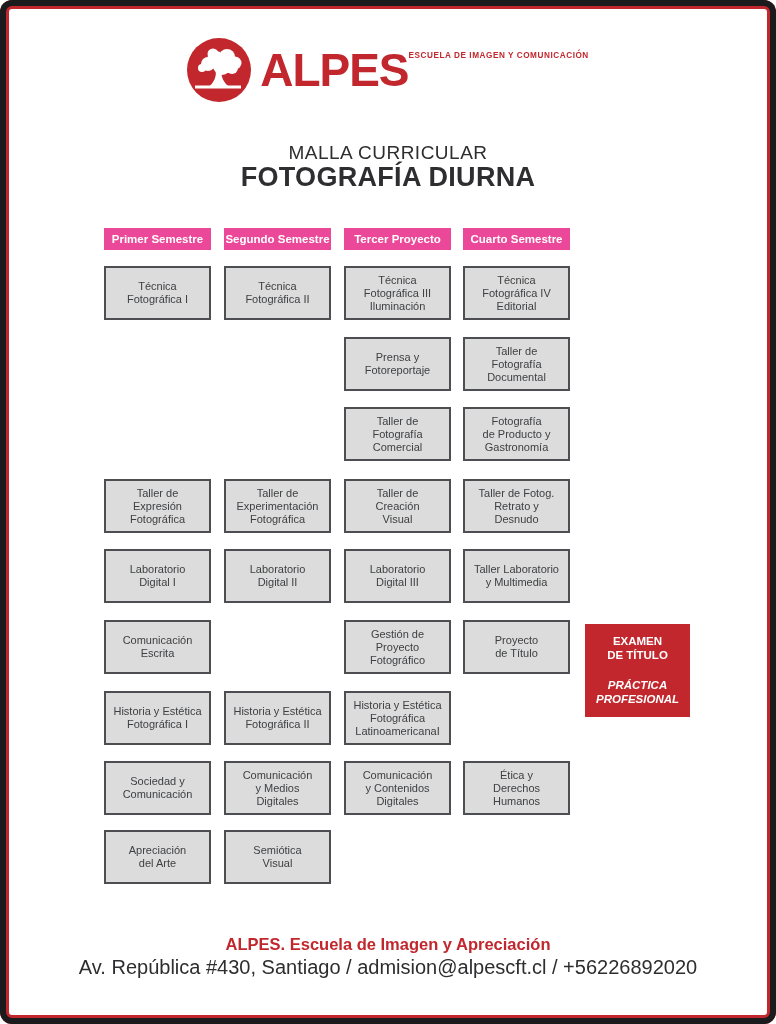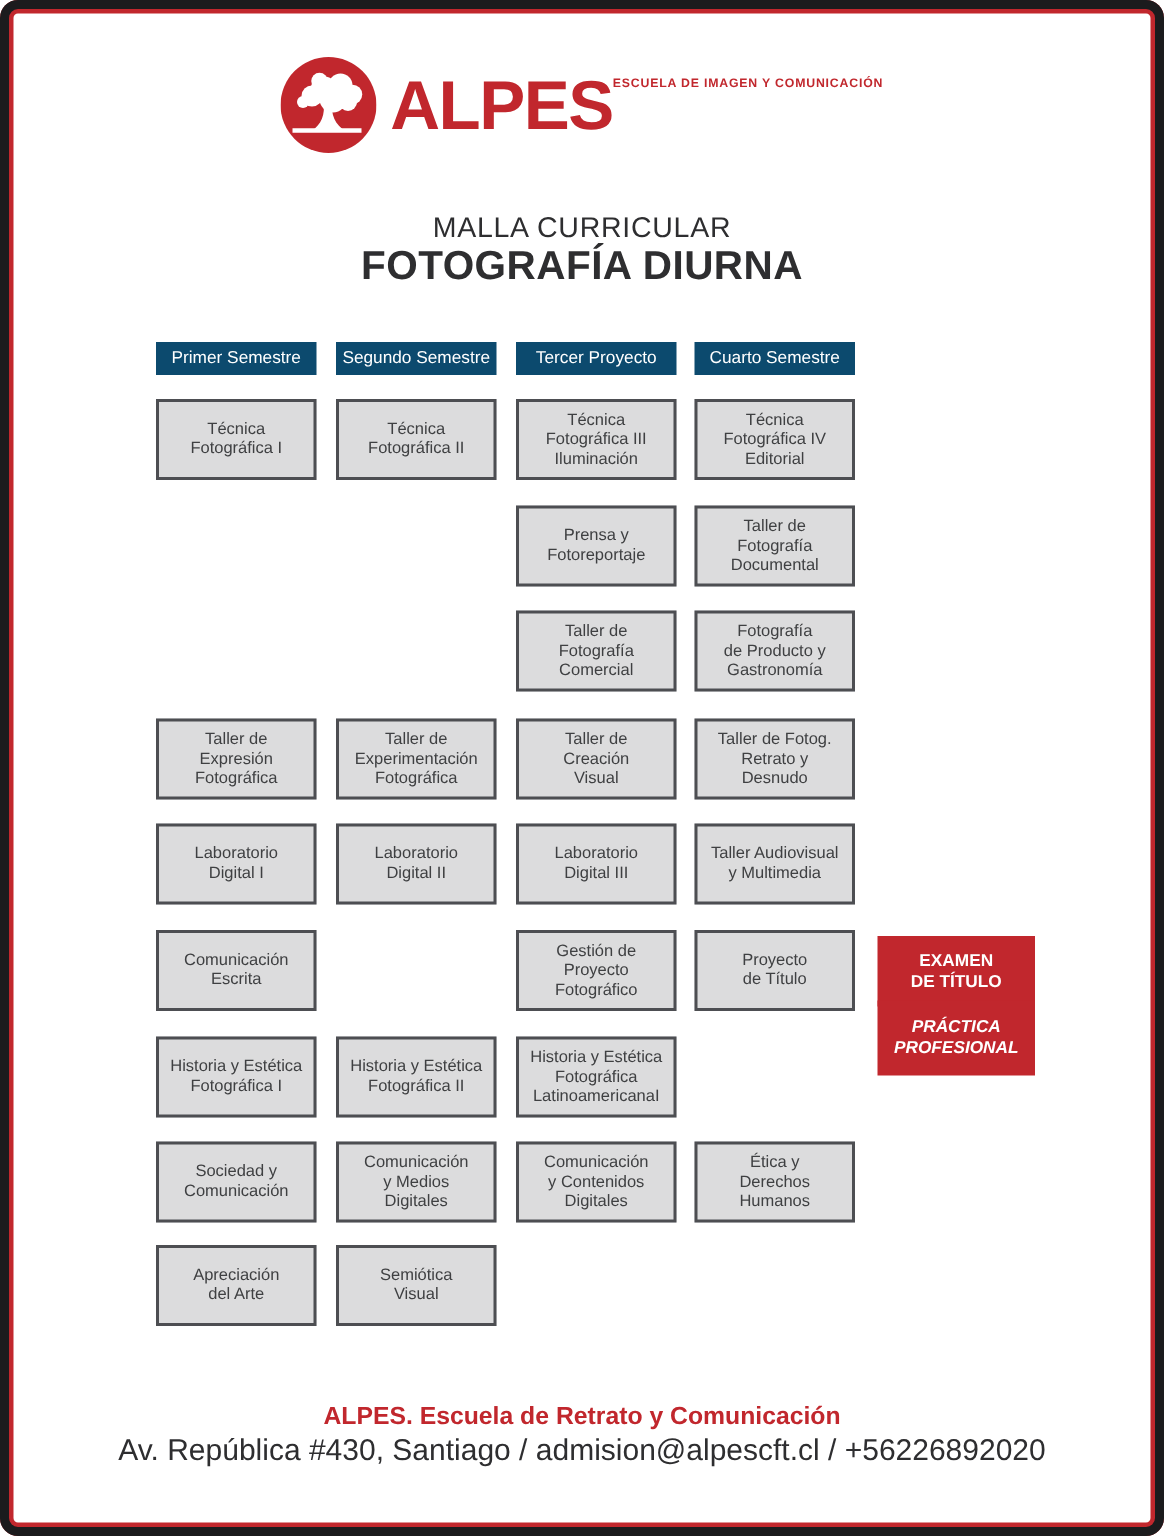--- a/index.html
+++ b/index.html
@@ -49,24 +49,24 @@
     text-align: center;
     color: #2e2e30;
   }
   .title-line1 { font-size: 19px; font-weight: 400; line-height: 24px; letter-spacing: 0.5px; }
   .title-line2 { font-size: 27px; font-weight: bold; line-height: 25px; letter-spacing: 0.3px; }
 
   
   .sem-header {
     position: absolute;
     width: 107px; height: 22px;
-    background: #0c4a6e;
+    background: #ec4899;
     color: #ffffff;
     font-size: 11.5px;
-    font-weight: normal;
+    font-weight: bold;
     display: flex;
     align-items: center;
     justify-content: center;
     top: 228px;
   }
   .course {
     position: absolute;
     width: 107px; height: 54px;
     background: #dcdcdd;
     border: 2px solid #4d4e52;
@@ -227,31 +227,31 @@
 Editorial</div>
   <div class="course col4 r2">Taller de
 Fotografía
 Documental</div>
   <div class="course col4 r3">Fotografía
 de Producto y
 Gastronomía</div>
   <div class="course col4 r4">Taller de Fotog.
 Retrato y
 Desnudo</div>
-  <div class="course col4 r5">Taller Audiovisual
+  <div class="course col4 r5">Taller Laboratorio
 y Multimedia</div>
   <div class="course col4 r6">Proyecto
 de Título</div>
   <div class="course col4 r8">Ética y
 Derechos
 Humanos</div>
 
   <div class="milestone" style="top:624px;height:47px;">EXAMEN
 DE TÍTULO</div>
   <div class="milestone" style="top:667px;height:50px;font-style:italic;">PRÁCTICA
 PROFESIONAL</div>
 
   <div class="footer">
-    <div class="footer-line1">ALPES. Escuela de Retrato y Comunicación</div>
+    <div class="footer-line1">ALPES. Escuela de Imagen y Apreciación</div>
     <div class="footer-line2">Av. República #430, Santiago / admision@alpescft.cl / +56226892020</div>
   </div>
 
 </div>
 
 </body></html>

